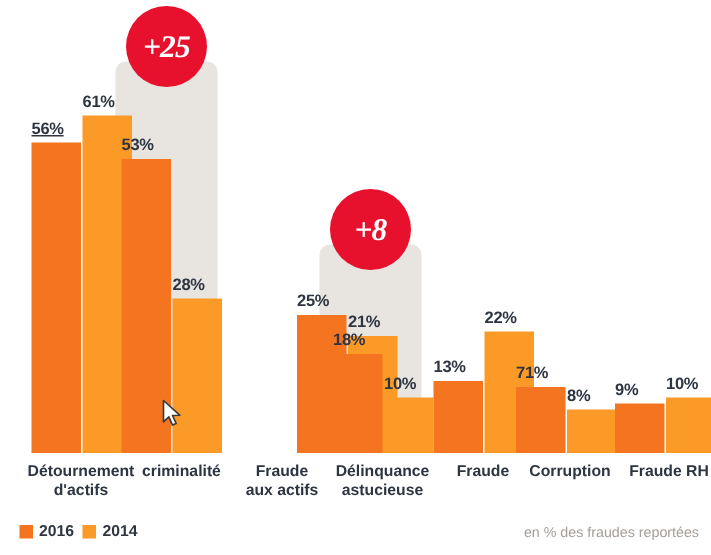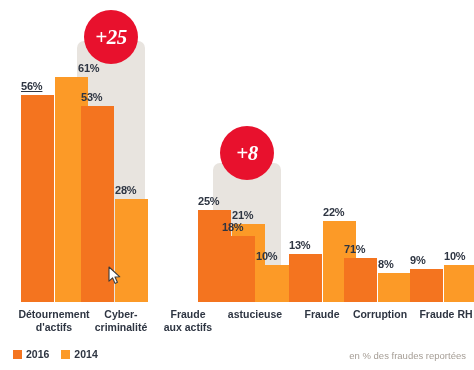--- a/index.html
+++ b/index.html
@@ -108,21 +108,21 @@
     line-height: 13px;
   }
 
   
   .legend {
     position: absolute;
     left: 13px;
     top: 348px;
     display: flex;
     align-items: center;
-    gap: 12px;
+    gap: 6px;
   }
   .legend-item {
     display: flex;
     align-items: center;
     gap: 4px;
   }
   .swatch {
     width: 9px;
     height: 9px;
     display: inline-block;
@@ -157,21 +157,21 @@
   <div class="plot">
 
     <div class="band" style="left:77px; top:41px; width:68px; height:261px;"></div>
     <div class="band" style="left:213px; top:163px; width:68px; height:139px;"></div>
 
     <div class="group" style="left:21px; width:67px;">
       <div class="bars">
         <div class="bar s2016" style="height:207px;"></div>
         <div class="bar s2014" style="height:225px;"></div>
         <div class="vlabel s2016" style="bottom:210px;text-decoration:underline;">56%</div>
-        <div class="vlabel s2014" style="bottom:228px;margin-left:23px;">61%</div>
+        <div class="vlabel s2014" style="bottom:228px;">61%</div>
       </div>
     </div>
 
     <div class="group" style="left:81px; width:67px;">
       <div class="bars">
         <div class="bar s2016" style="height:196px;"></div>
         <div class="bar s2014" style="height:103px;"></div>
         <div class="vlabel s2016" style="bottom:199px;">53%</div>
         <div class="vlabel s2014" style="bottom:106px;">28%</div>
       </div>
@@ -215,38 +215,38 @@
 
     <div class="group" style="left:410px; width:67px;">
       <div class="bars">
         <div class="bar s2016" style="height:33px;"></div>
         <div class="bar s2014" style="height:37px;"></div>
         <div class="vlabel s2016" style="bottom:36px;">9%</div>
         <div class="vlabel s2014" style="bottom:40px;">10%</div>
       </div>
     </div>
 
-    <div class="badge" style="left:84px; top:10px;">+25</div>
+    <div class="badge" style="left:84px; top:4px;">+25</div>
     <div class="badge" style="left:220px; top:126px;">+8</div>
   </div>
 
   <div class="catrow">
     <div class="cat" style="left:10px;">
       <div>Détournement</div>
       <div>d'actifs</div>
     </div>
     <div class="cat" style="left:77px;">
-      <div>Cyber-</div>
       <div>criminalité</div>
     </div>
     <div class="cat" style="left:144px;">
       <div>Fraude</div>
       <div>aux actifs</div>
     </div>
     <div class="cat" style="left:211px;">
+      <div>Délinquance</div>
       <div>astucieuse</div>
     </div>
     <div class="cat" style="left:278px;">
       <div>Fraude</div>
     </div>
     <div class="cat" style="left:336px;">
       <div>Corruption</div>
       <div></div>
     </div>
     <div class="cat" style="left:402px;">

